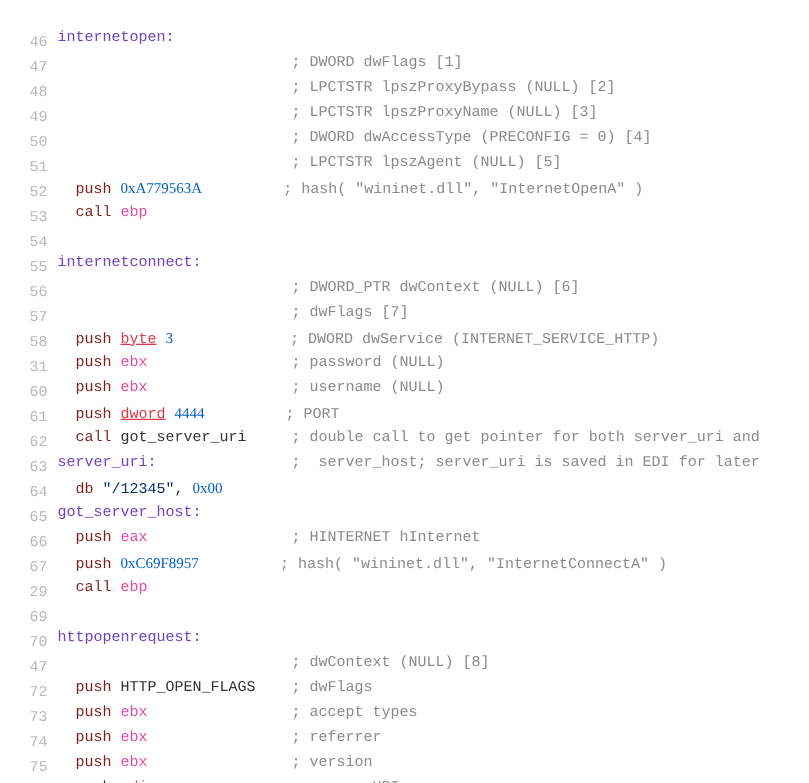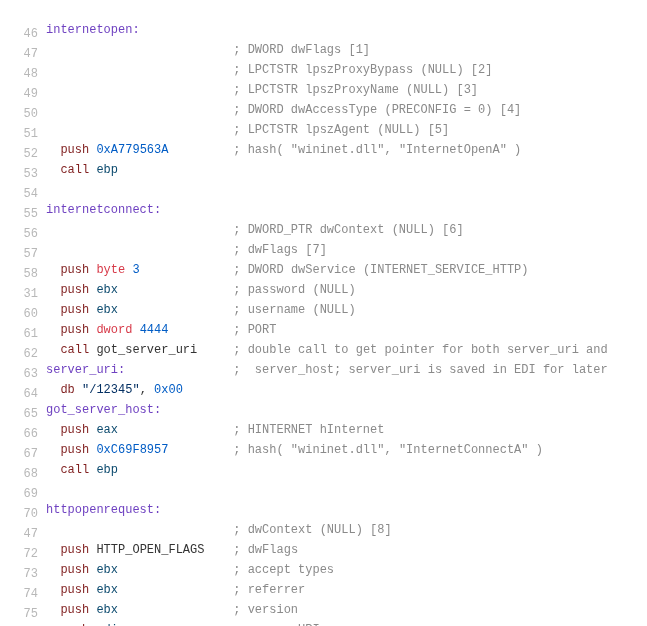--- a/index.html
+++ b/index.html
@@ -31,23 +31,23 @@
     flex-shrink: 0;
     margin-top: 48px;
   }
   .code {
     white-space: pre;
     flex: 1;
     color: #333;
   }
   .t-label   { color: #6f42c1; }
   .t-inst    { color: #7f1d1d; }
-  .t-reg     { color: #0c4a6e; }
-  .t-num     { color: #005cc5; }
-  .t-dir     { color: #d73a49; }
+  .t-reg     { color: #ec4899; }
+  .t-num     { color: #005cc5; font-family: Liberation Serif, serif; }
+  .t-dir     { color: #d73a49; text-decoration: underline; }
   .t-str     { color: #032f62; }
   .t-comment { color: #8a8a8a; }
   .t-ident   { color: #333; }
 </style>
 </head>
 <body>
 
 <div class="code-container" id="code-root">
     <div class="line">
       <span class="lineno">46</span>
@@ -131,21 +131,21 @@
     </div>
     <div class="line">
       <span class="lineno">66</span>
       <span class="code"><span class="t-label">got_server_host:</span></span>
     </div>
     <div class="line">
       <span class="lineno">67</span>
       <span class="code"><span>  </span><span class="t-inst">push</span><span> </span><span class="t-reg">eax</span>                <span class="t-comment">; HINTERNET hInternet</span></span>
     </div>
     <div class="line">
-      <span class="lineno">68</span>
+      <span class="lineno">29</span>
       <span class="code"><span>  </span><span class="t-inst">push</span><span> </span><span class="t-num">0xC69F8957</span>         <span class="t-comment">; hash( "wininet.dll", "InternetConnectA" )</span></span>
     </div>
     <div class="line">
       <span class="lineno">69</span>
       <span class="code"><span>  </span><span class="t-inst">call</span><span> </span><span class="t-reg">ebp</span></span>
     </div>
     <div class="line">
       <span class="lineno">70</span>
       <span class="code"></span>
     </div>

